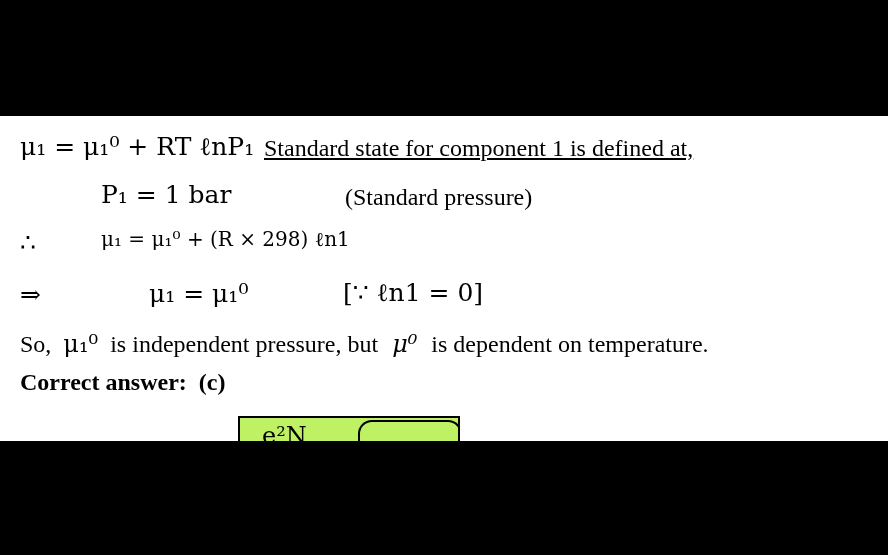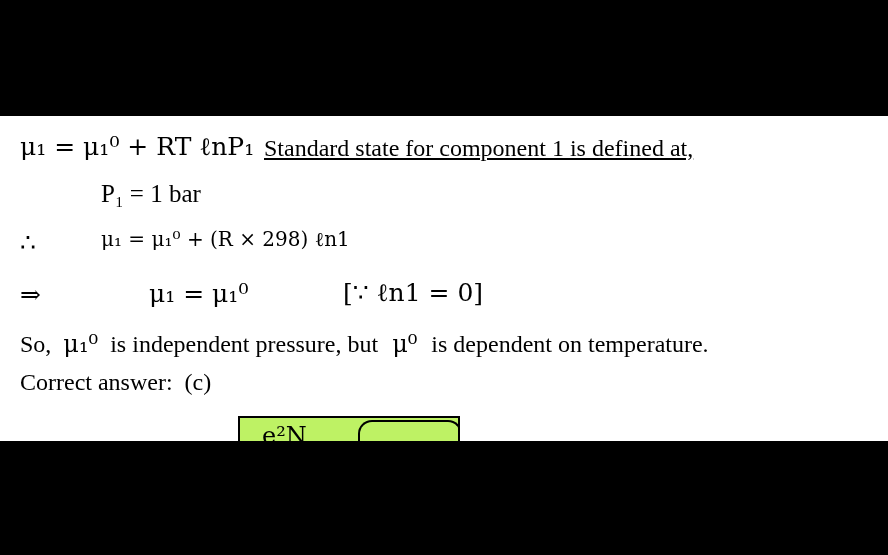--- a/index.html
+++ b/index.html
@@ -32,40 +32,40 @@
   .line {
     position: absolute;
     white-space: nowrap;
     font-family: "Liberation Serif", serif;
   }
   .math {
     font-family: "DejaVu Serif", serif;
   }
   
   .var {
+    font-style: italic;
   }
 
   
   #row1-eq {
     left: 20px;
     top: 16px;
     font-size: 25px;
   }
   #row1-text {
     left: 264px;
     top: 19px;
     font-size: 24px;
     text-decoration: underline;
   }
   
   #row2-eq {
     left: 101px;
     top: 64px;
     font-size: 25px;
-    font-family: Liberation Serif, serif;
   }
   #row2-text {
     left: 345px;
     top: 68px;
     font-size: 24px;
   }
   
   #row3-sym {
     left: 20px;
     top: 112px;
@@ -97,21 +97,21 @@
   #row5 {
     left: 20px;
     top: 214px;
     font-size: 24px;
   }
   
   #row6 {
     left: 20px;
     top: 253px;
     font-size: 24px;
-    font-weight: normal;
+    font-weight: bold;
   }
   
   .clip-box {
     position: absolute;
     left: 238px;
     top: 300px;
     width: 222px;
     height: 30px;
     border: 2px solid #000;
     border-bottom: none;
@@ -151,20 +151,23 @@
     <div class="line math" id="row1-eq">
       <span>μ₁ = μ₁⁰ + RT ℓnP₁</span>
     </div>
     <div class="line" id="row1-text">
       <span>Standard state for component 1 is defined at,</span>
     </div>
 
     <div class="line math" id="row2-eq">
       <span>P₁ = 1 bar</span>
     </div>
+    <div class="line" id="row2-text">
+      <span>(Standard pressure)</span>
+    </div>
 
     <div class="line math therefore" id="row3-sym">
       <span>∴</span>
     </div>
     <div class="line math" id="row3-eq">
       <span>μ₁ = μ₁⁰ + (R × 298) ℓn1</span>
     </div>
 
     <div class="line math implies" id="row4-sym">
       <span>⇒</span>

